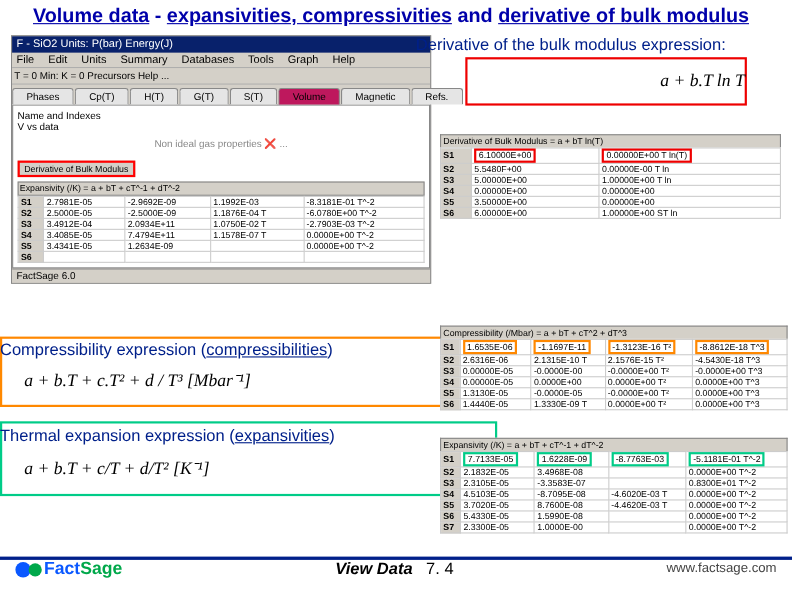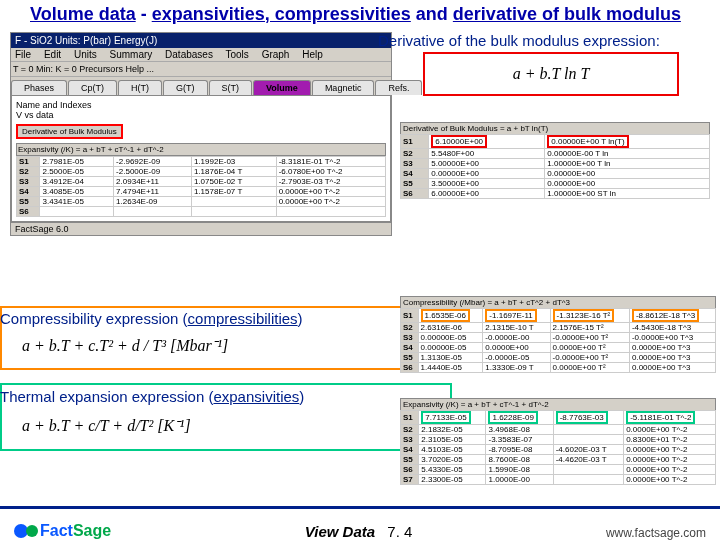--- a/index.html
+++ b/index.html
@@ -5,37 +5,37 @@
 body{margin:0;font-family:Arial,sans-serif;font-size:11px;width:720px;height:540px;position:relative;overflow:hidden;background:#fff}
 .title{font-size:18px;color:#00a;font-weight:bold;padding:4px 30px}
 .title span{color:#00a}
 .app-window{position:absolute;left:10px;top:32px;width:380px;border:1px solid #888;background:#d4d0c8}
 .titlebar{background:#08216b;color:#fff;padding:2px 4px;font-size:10px}
 .menubar{background:#d4d0c8;padding:1px 4px;font-size:10px;border-bottom:1px solid #aaa}
 .menubar span{margin-right:10px}
 .toolbar{background:#d4d0c8;padding:2px;font-size:9px;border-bottom:1px solid #aaa}
 .tabrow{display:flex;background:#d4d0c8;padding-top:3px}
 .tab{font-size:9px;padding:2px 12px;border:1px solid #888;border-bottom:none;background:#e5e5e5;margin-right:1px;border-radius:3px 3px 0 0}
-.tab.active{background:#a21caf;font-weight:bold}
+.tab.active{background:#be185d;font-weight:normal}
 .pane{background:#fff;border:1px solid #888;padding:4px;font-size:9px}
 .subbox{text-align:center;color:#888;padding:6px;font-size:9px}
 .btnrow{display:flex;gap:4px;margin:4px 0}
 .btn{border:1px solid #666;background:#d4d0c8;padding:1px 4px;font-size:8px}
 .highlight-btn{border:2px solid red}
 .highlight-btn2{border:2px solid #0c8}
 .datagrid{width:100%;border-collapse:collapse;font-size:8px}
 .datagrid td,.datagrid th{border:1px solid #ccc;padding:0 2px;text-align:left;white-space:nowrap}
 .datagrid th{background:#d4d0c8}
 .statusbar{background:#d4d0c8;padding:1px 4px;font-size:9px;border-top:1px solid #888;display:flex;justify-content:space-between}
 .callout-title{position:absolute;font-size:15px;color:#00208a}
 .green-box{position:absolute;border:2px solid #0c8}
 .red-box{position:absolute;border:2px solid #e00}
 .outer-box{position:absolute;border:2px solid #f80;background:rgba(255,255,255,.0)}
 .formula{position:absolute;font-family:'Times New Roman',serif;font-size:16px;font-style:italic}
-.footer{position:absolute;bottom:0;left:0;width:720px;height:34px;border-top:3px solid #00208a;display:flex;align-items:flex-end;justify-content:space-between;padding:0 14px;box-sizing:border-box}
+.footer{position:absolute;bottom:0;left:0;width:720px;height:34px;border-top:3px solid #00208a;display:flex;align-items:flex-start;justify-content:space-between;padding:0 14px;box-sizing:border-box}
 .logo{display:flex;align-items:center;gap:2px}
 .logo-ball{width:14px;height:14px;border-radius:50%;background:#0a58ff}
 .logo-ball2{width:12px;height:12px;border-radius:50%;background:#00a84a;margin-left:-4px}
 .logo-txt{font-weight:bold;font-size:16px}
 .logo-txt .f{color:#0a58ff}
 .logo-txt .s{color:#00a84a}
 .viewdata{font-weight:bold;font-style:italic;font-size:15px}
 .ver{font-size:15px}
 .url{font-size:12px;color:#444}
 .hl-cell{border:2px solid #e00;display:inline-block;padding:0 2px;font-size:8px}
@@ -70,20 +70,22 @@
     <div class="tab">H(T)</div>
     <div class="tab">G(T)</div>
     <div class="tab">S(T)</div>
     <div class="tab active">Volume</div>
     <div class="tab">Magnetic</div>
     <div class="tab">Refs.</div>
   </div>
   <div class="pane">
     <div>Name and Indexes</div>
     <div>V vs data</div>
+    <div class="subbox">Non ideal gas properties
+❌ ...</div>
     <div class="btnrow">
       <div class="btn highlight-btn">Derivative of Bulk Modulus</div>
     </div>
     <div style="font-size:8px;background:#d4d0c8;border:1px solid #888;padding:1px">Expansivity (/K) = a + bT + cT^-1 + dT^-2</div>
     <table class="datagrid">
       <tbody>
           <tr>
             <th>S1</th>
             <td>2.7981E-05</td>
             <td>-2.9692E-09</td>
@@ -127,21 +129,21 @@
           </tr>
     </tbody>
       </table>
   </div>
   <div class="statusbar">
     <span>FactSage 6.0</span>
   </div>
 </div>
 
 <div class="callout-title" style="left:378px;top:32px">Derivative of the bulk modulus expression:</div>
-<div class="red-box" style="left:423px;top:52px;width:252px;height:40px;display:flex;align-items:center;justify-content:center">
+<div class="red-box" style="left:423px;top:52px;width:252px;height:40px;display:flex;align-items:center;justify-content:flex-end">
   <span class="formula" style="position:static">a + b.T ln T</span>
 </div>
 
 <div class="panel" style="left:400px;top:122px;width:310px">
   <div class="panel-title">Derivative of Bulk Modulus = a + bT ln(T)</div>
   <table class="datagrid">
     <tbody>
         <tr>
           <th>S1</th>
           <td><span class="hl-cell">6.10000E+00</span></td>

